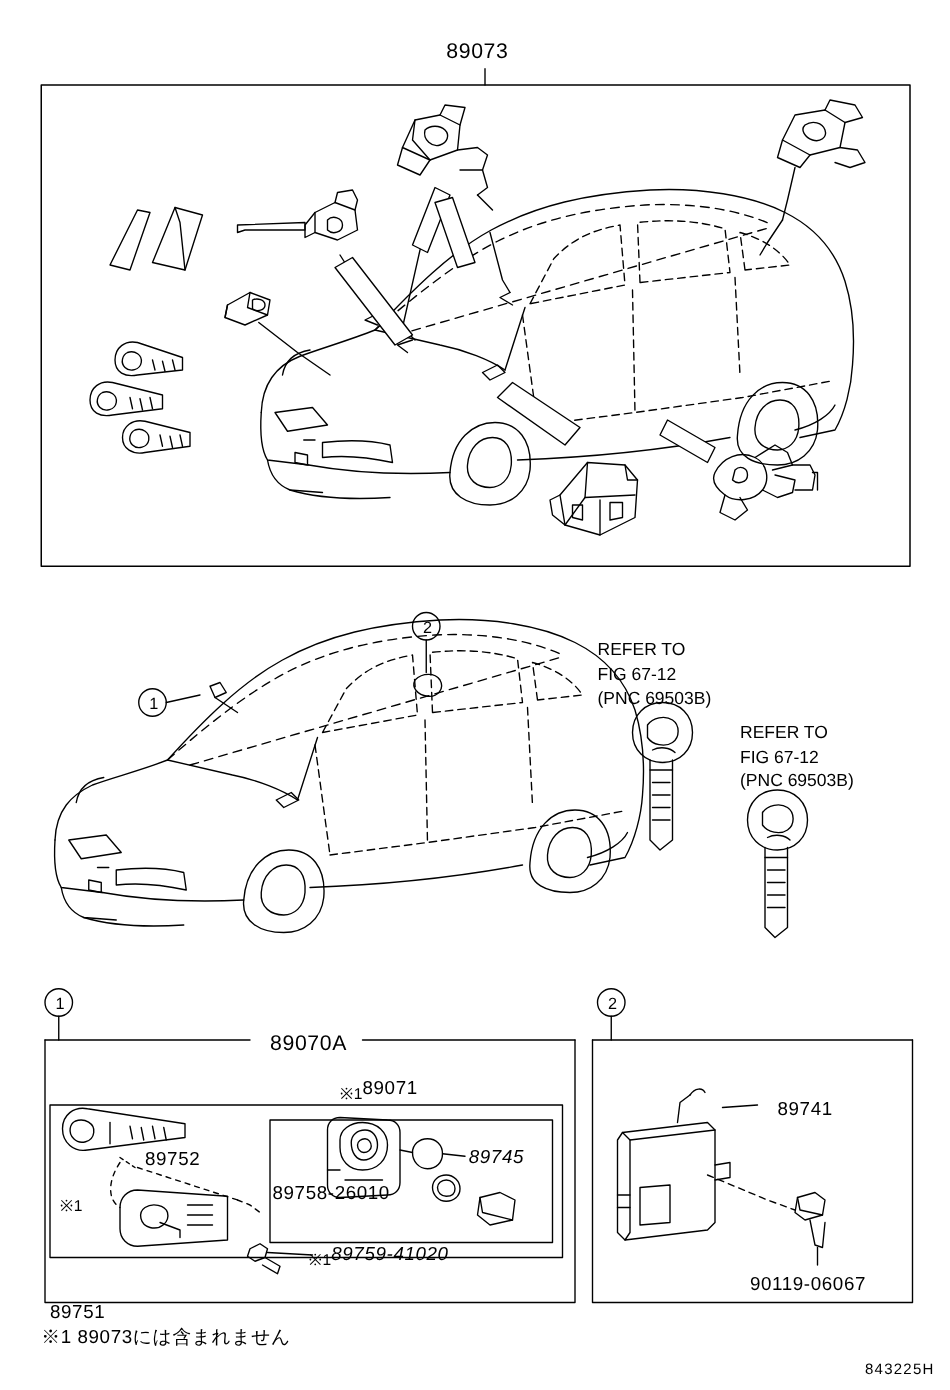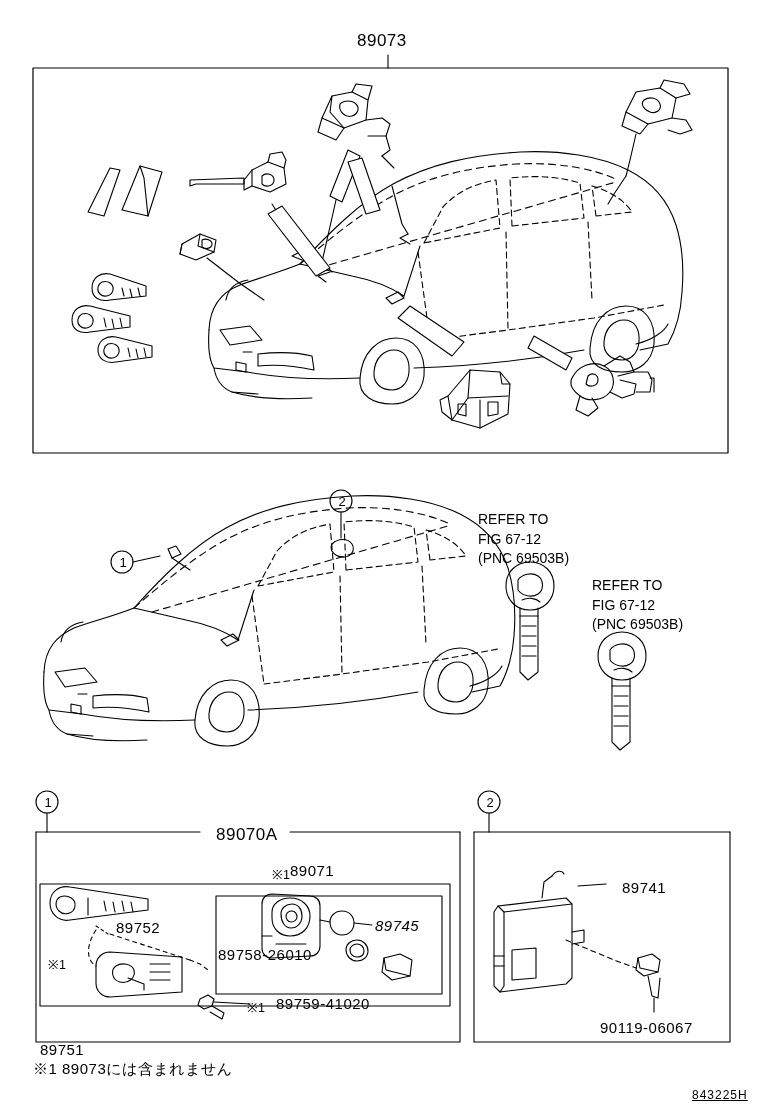--- a/index.html
+++ b/index.html
@@ -377,22 +377,22 @@
   <div class="lbl small" style="left:48px; top:956px;">※1</div>
   <div class="lbl" style="left:40px; top:1005px;margin-top:36px;">89751</div>
 
   <div class="lbl small" style="left:272px; top:866px;">※1</div>
   <div class="lbl" style="left:290px; top:862px;">89071</div>
 
   <div class="lbl" style="left:375px; top:917px;font-style:italic;">89745</div>
   <div class="lbl" style="left:218px; top:946px;">89758-26010</div>
 
   <div class="lbl small" style="left:247px; top:999px;">※1</div>
-  <div class="lbl" style="left:276px; top:995px;">89759-41020</div>
+  <div class="lbl" style="left:265px; top:995px;font-style:italic;">89759-41020</div>
 
   <div class="lbl" style="left:622px; top:879px;">89741</div>
   <div class="lbl" style="left:600px; top:1019px;">90119-06067</div>
 
   <div class="lbl jp" style="left:33px; top:1060px;">※1 89073には含まれません</div>
 
-  <div class="lbl code" style="left:692px; top:1088px;text-decoration:underline;">843225H</div>
+  <div class="lbl code" style="left:692px; top:1088px;">843225H</div>
 
 </div>
 
 </body></html>

